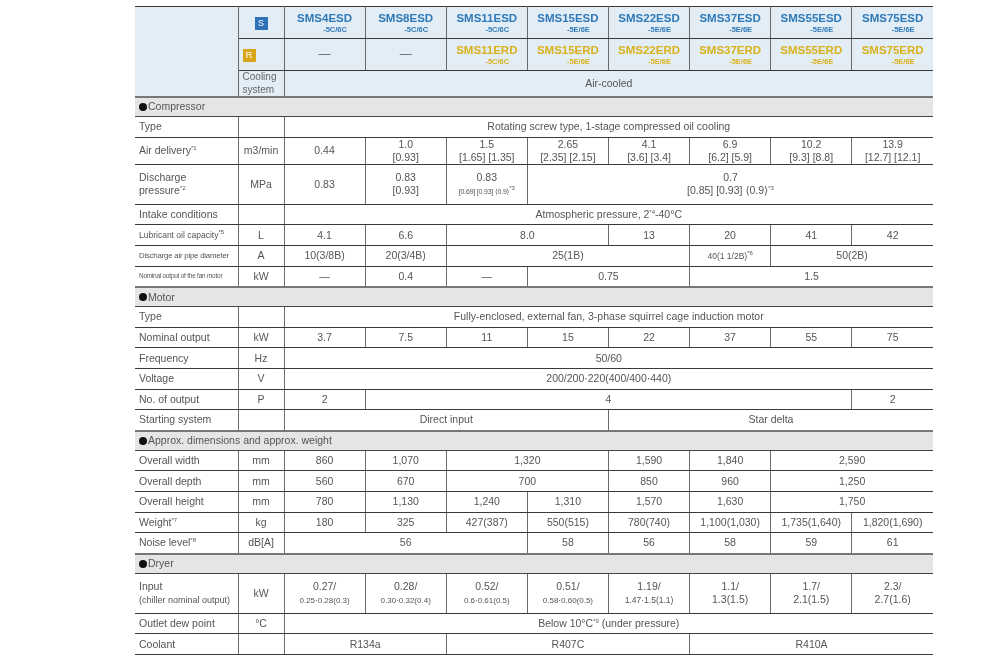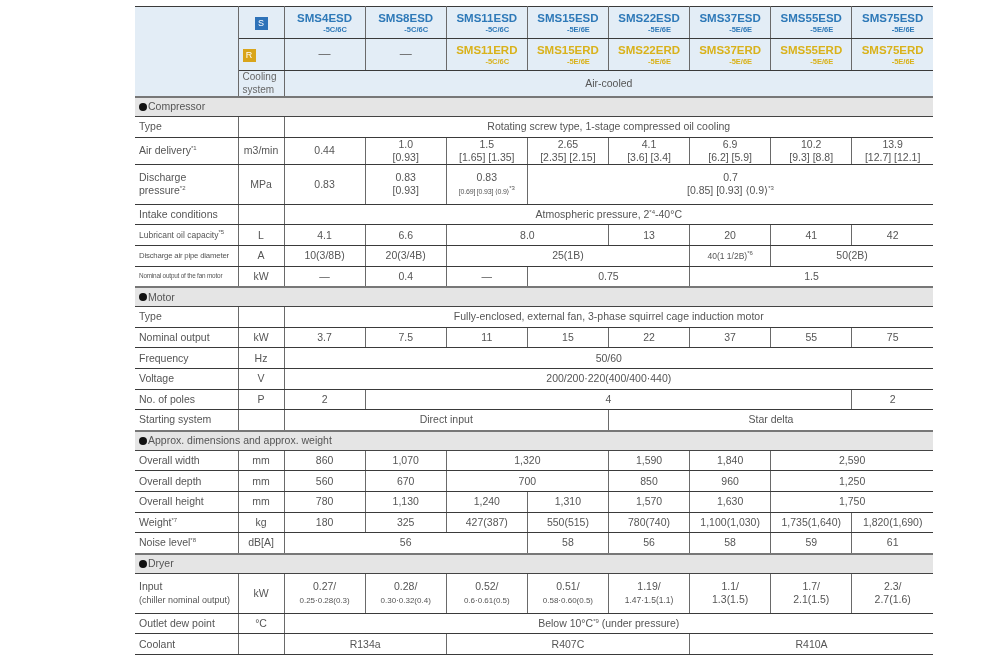--- a/index.html
+++ b/index.html
@@ -172,21 +172,21 @@
       <td>Frequency</td>
       <td>Hz</td>
       <td colspan="8">50/60</td>
     </tr>
     <tr>
       <td>Voltage</td>
       <td>V</td>
       <td colspan="8">200/200·220(400/400·440)</td>
     </tr>
     <tr>
-      <td>No. of poles</td>
+      <td>No. of output</td>
       <td>P</td>
       <td>2</td>
       <td colspan="6">4</td>
       <td>2</td>
     </tr>
     <tr>
       <td>Starting system</td>
         <td></td>
       <td colspan="4">Direct input</td>
       <td colspan="4">Star delta</td>

